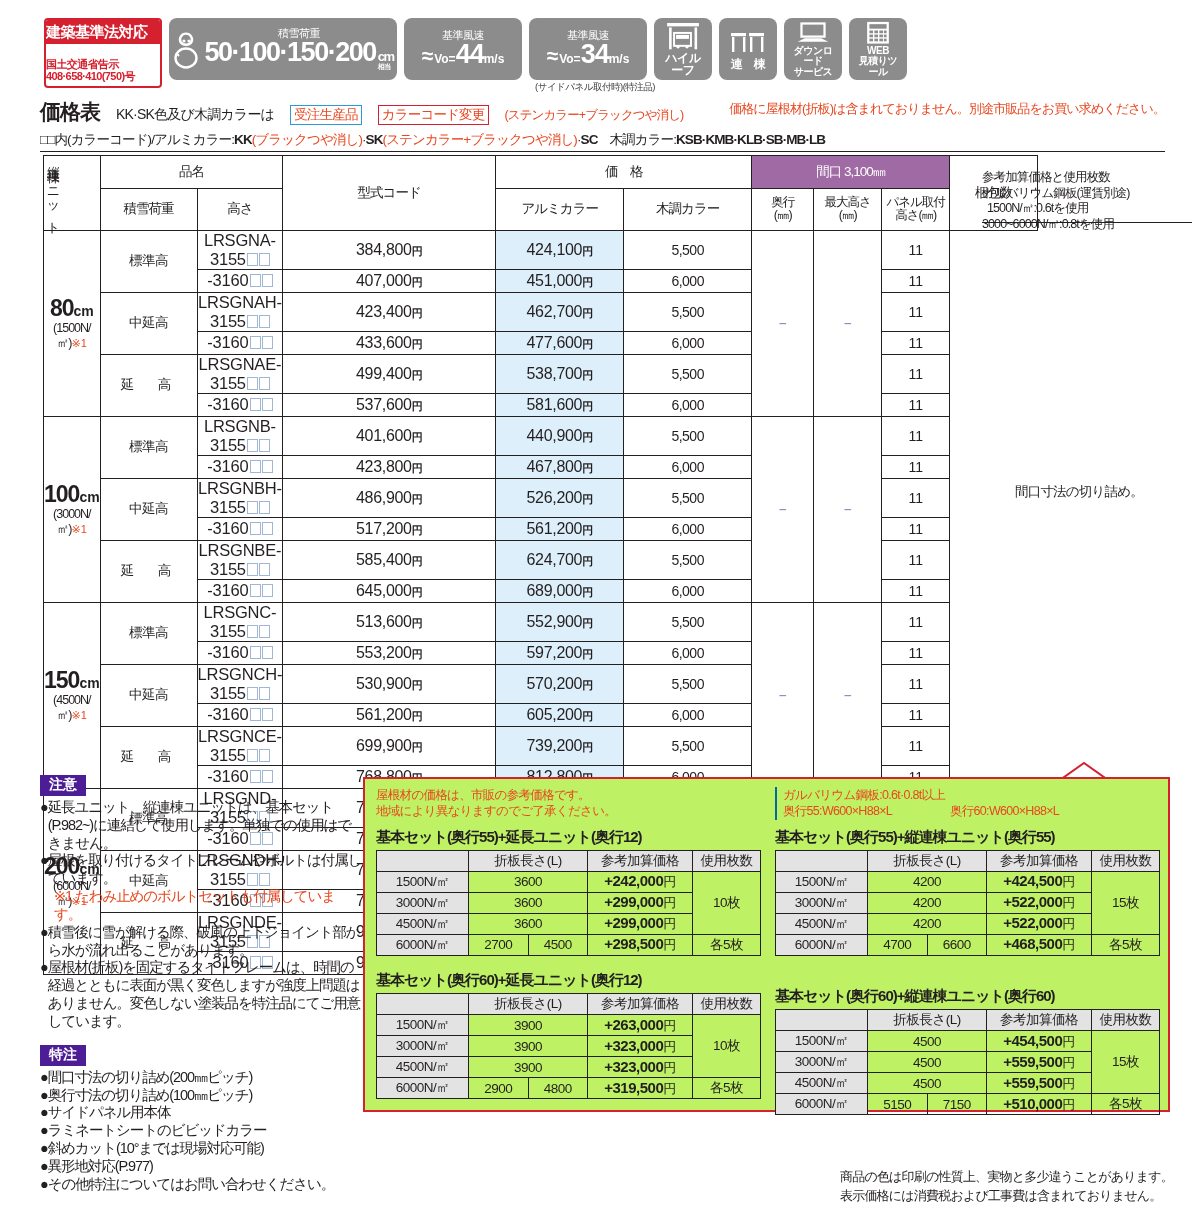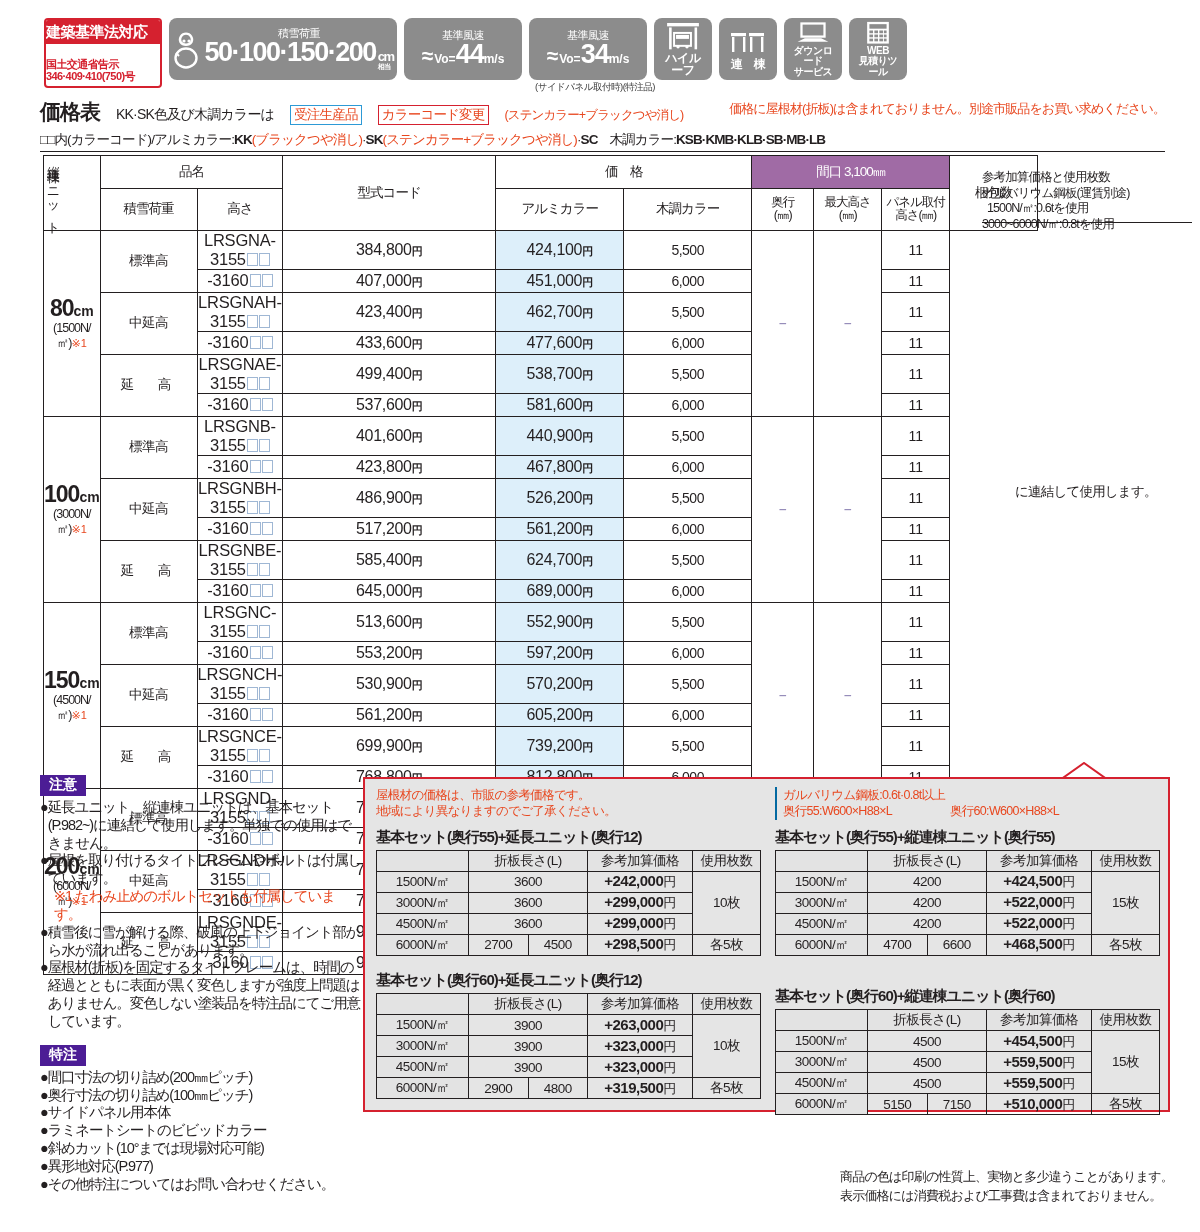--- a/index.html
+++ b/index.html
@@ -139,21 +139,21 @@
   }
   .bullets { margin-top:3px; font-size:14.5px; line-height:1.23; letter-spacing:-1.1px; }
   .bullet { display:flex; margin-bottom:0px; }
   .bullet .dot { flex:0 0 auto; }
   .bullet .txt { flex:1 1 auto; }
   .sub-note { color:#e8471f; padding-left:14px; text-indent:0; }
 
   
   #red-box {
     position:absolute; left:363px; top:777px; width:807px; height:335px;
-    border:2px solid #d5212f; background:#e5e5e5;
+    border:2px solid #d5212f; background:#bef264;
   }
   #callout { position:absolute; left:1060px; top:762px; width:48px; height:18px; }
   .rb-inner { position:relative; width:100%; height:100%; }
   .rb-quad { position:absolute; }
   .rb-left  { left:11px; width:385px; }
   .rb-right { left:410px; width:385px; }
   .rb-top   { top:8px; }
   .rb-bot   { top:192px; }
   .red-text { color:#e8471f; font-size:12.5px; line-height:1.3; letter-spacing:-0.7px; }
   .redbar { border-left:2px solid #0369a1; padding-left:6px; }
@@ -180,21 +180,21 @@
 </style>
 </head>
 <body>
 
 <div id="badge-bar">
 
   <div class="badge-law">
     <div class="badge-law-top">建築基準法対応</div>
     <div class="badge-law-bot">
       <span>国土交通省告示</span><br>
-      <span>346·409·410(750)号</span>
+      <span>408·658·410(750)号</span>
     </div>
   </div>
 
   <div class="badge-gray badge-snow">
     <div class="snow-wrap">
       <svg class="snow-icon" viewBox="0 0 26 40">
         <ellipse cx="13" cy="29" rx="10.5" ry="9.5" fill="none" stroke="#fff" stroke-width="2.4"></ellipse>
         <path d="M7.5 13 a6 6 0 1 1 11 0 a6.5 6 0 0 1 -11 0 z" fill="none" stroke="#fff" stroke-width="2.4"></path>
         <circle cx="11" cy="12" r="1.6" fill="#fff"></circle>
         <circle cx="16" cy="12" r="1.6" fill="#fff"></circle>
@@ -553,21 +553,21 @@
     </tbody>
 </table>
 
 <div id="right-note">
   <div>参考加算価格と使用枚数</div>
   <div>ガルバリウム鋼板(運賃別途)</div>
   <div style="padding-left:5px;">1500N/㎡:0.6tを使用</div>
   <div>3000~6000N/㎡:0.8tを使用</div>
 </div>
 <div id="right-note-rule"></div>
-<div id="see-below">に連結して使用します。</div>
+<div id="see-below">間口寸法の切り詰め。</div>
 
 <div id="notes-col">
   <div class="sect-tag">注意</div>
   <div class="bullets" id="notes-list">
       <div class="bullet">
         <span class="dot">●</span>
         <span class="txt">延長ユニット、縦連棟ユニットは、基本セット(P.982~)に連結して使用します。単独での使用はできません。</span>
       </div>
       <div class="bullet">
         <span class="dot">●</span>

